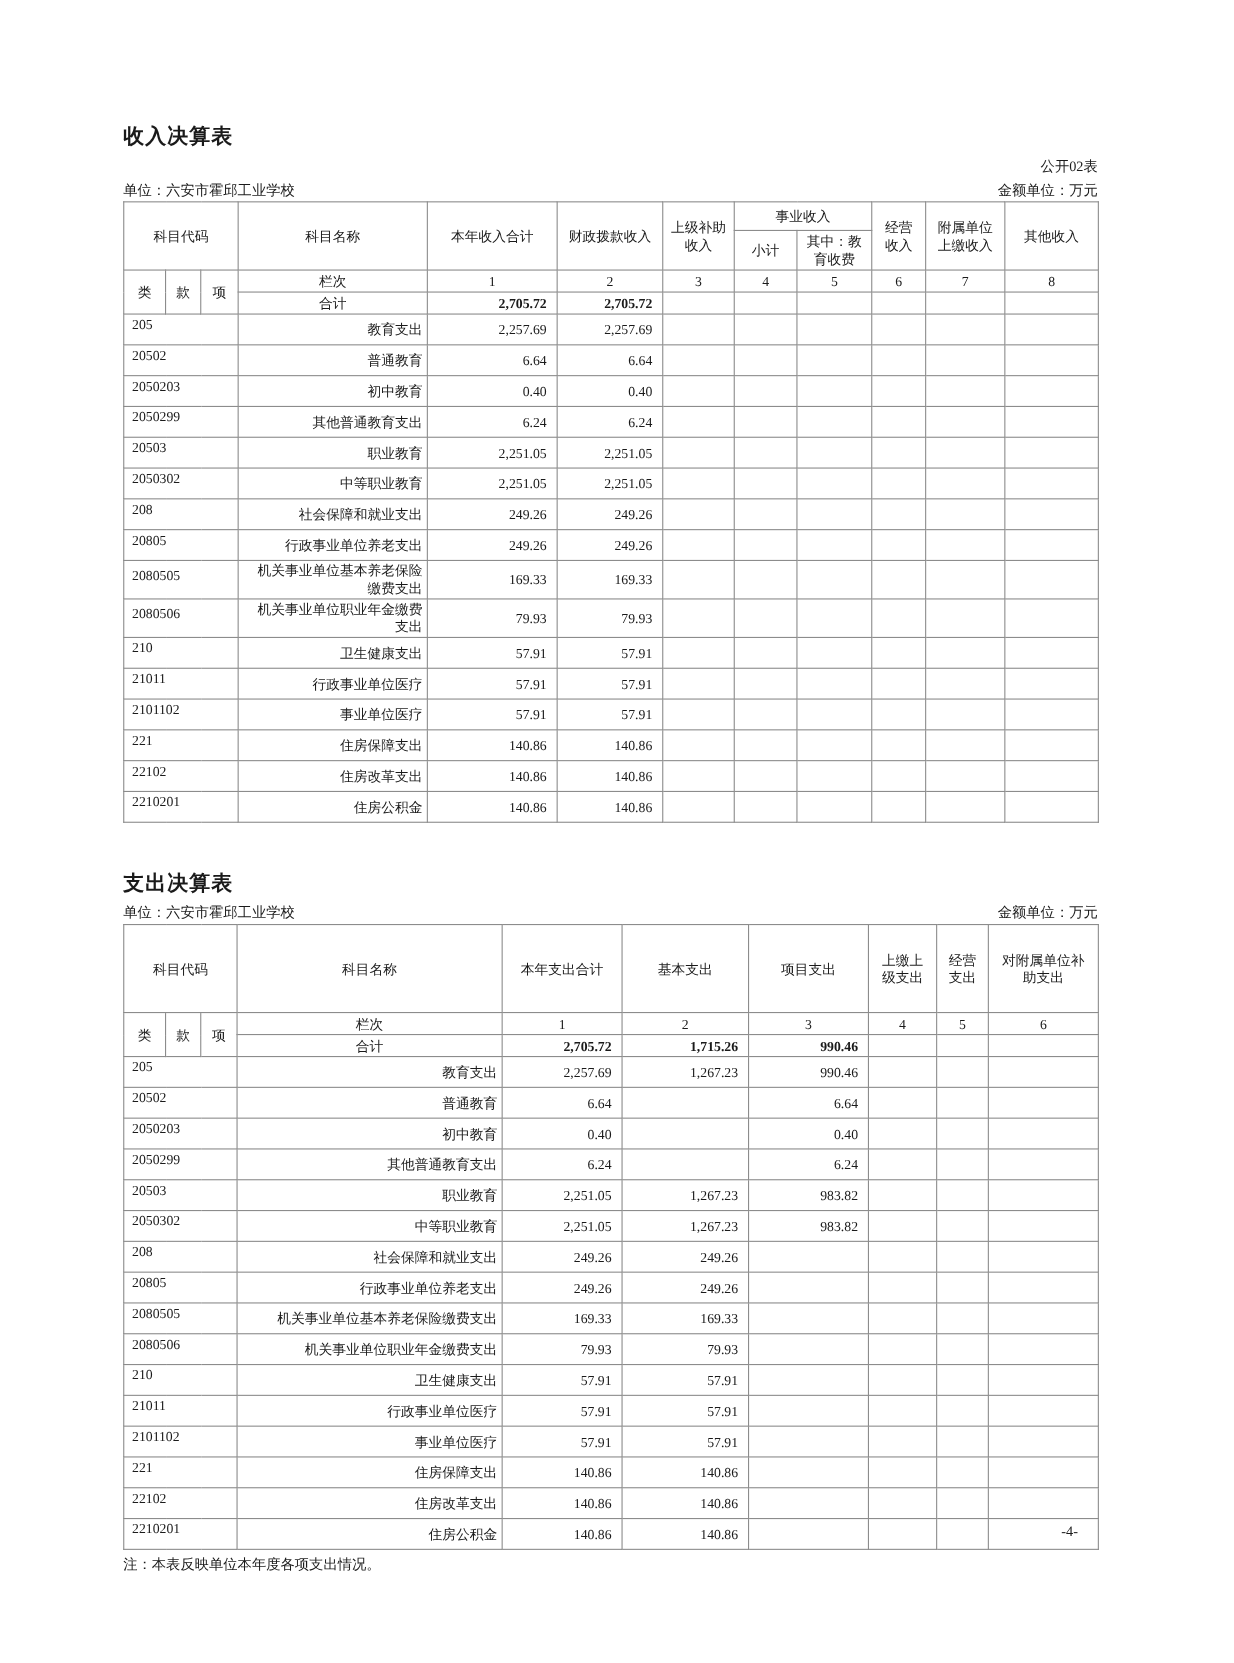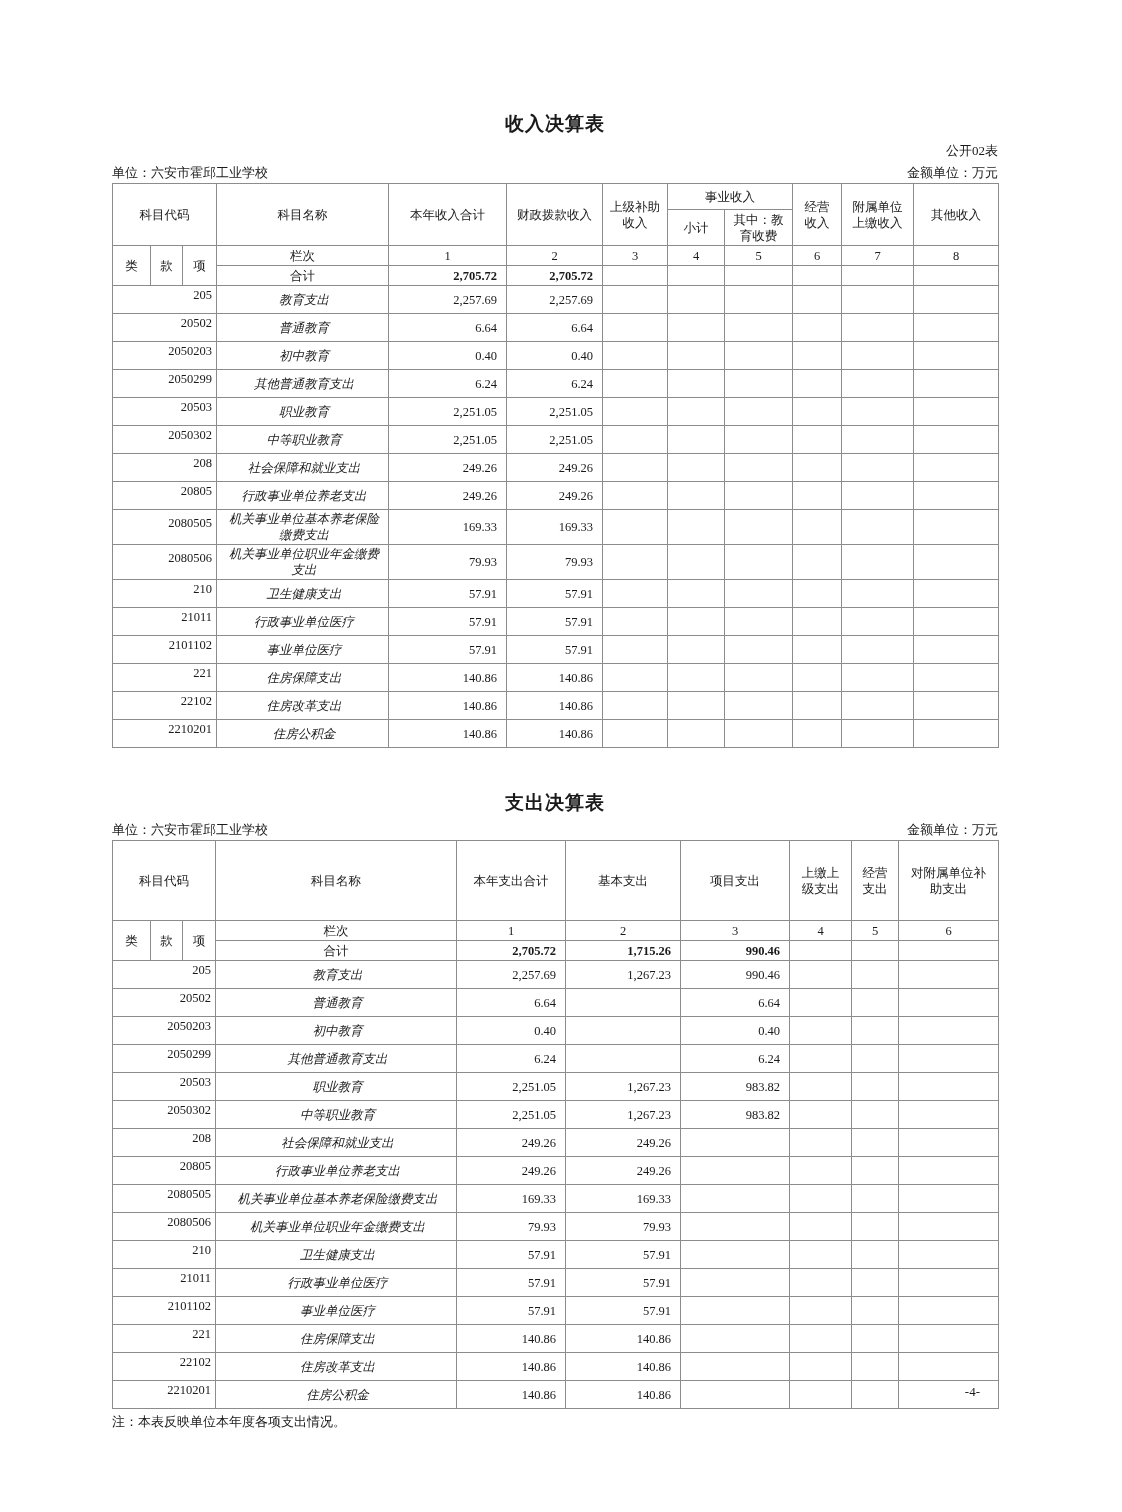--- a/index.html
+++ b/index.html
@@ -6,37 +6,37 @@
   html,body { background:#ffffff; }
   .page {
     position:relative; width:1122px; height:1512px; background:#ffffff;
     font-family:"Liberation Serif","DejaVu Serif",serif; color:#1a1a1a;
     overflow:hidden;
   }
   .sec { position:absolute; left:112px; width:886px; }
   .sec1 { top:113px; }
   .sec2 { top:792px; }
   .tbl-title {
-    text-align:center; font-size:19px; font-weight:bold; line-height:24px;
-    font-family:Liberation Mono, monospace; letter-spacing:1px;
+    font-size:19px; font-weight:bold; line-height:24px;
+    font-family:Liberation Serif, serif; letter-spacing:1px;
   }
   .doc-label { text-align:right; font-size:13px; line-height:16px; margin-top:6px;font-family:Liberation Serif, serif; }
   .sec2 .doc-label { margin-top:13px; }
   .unit-row { display:flex; justify-content:space-between; font-size:13px; line-height:16px; margin-top:6px; }
   table { border-collapse:collapse; table-layout:fixed; width:886px; margin-top:2px; }
   td {
     border:1px solid #8c8c8c; font-size:12.5px; line-height:16px;
     vertical-align:middle; text-align:center; padding:1px 6px; word-break:break-all;
   }
   tr { height:20px; }
   tr.h1 { height:26px; }
   tr.h2 { height:36px; }
   tr.hx { height:80px; }
-  td.code { text-align:right; padding:1px 4px 10px 7px; }
-  td.nm   { text-align:center; padding:1px 4px 1px 7px;font-style:italic; }
+  td.code { text-align:left; padding:1px 4px 10px 7px; }
+  td.nm   { text-align:right; padding:1px 4px 1px 7px; }
   td.num  { text-align:right; padding:1px 9px 1px 2px; }
   .bold   { font-weight:bold; }
   .note { font-size:13px; line-height:16px; margin-top:5px; text-align:left; }
   .pageno { position:absolute; top:1384px; right:142px; font-size:13px; }
 </style>
 </head>
 <body>
 
 <div class="page">
 

